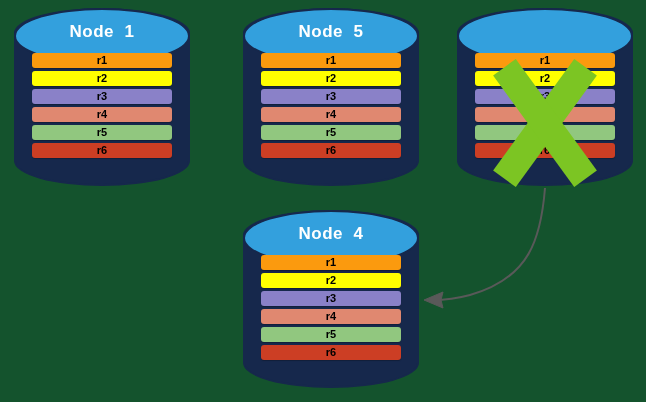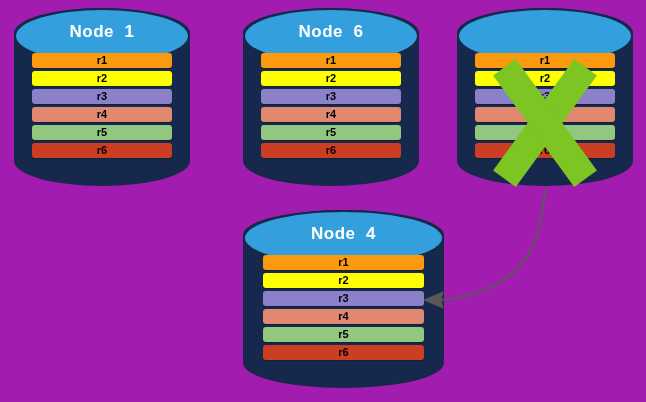--- a/index.html
+++ b/index.html
@@ -4,21 +4,21 @@
 <style>
   html, body {
     margin: 0;
     padding: 0;
     background: #ffffff;
   }
   #canvas {
     position: relative;
     width: 646px;
     height: 402px;
-    background: #a21caf;
+    background: #14532d;
     overflow: hidden;
     font-family: "Liberation Sans", sans-serif;
   }
 
   
   .node {
     position: absolute;
   }
   .node-body {
     position: absolute;
@@ -138,21 +138,21 @@
       </div>
       <div class="row" style="background:#cc3e24;">
         <span class="row-label">r6</span>
       </div>
     </div>
   </div>
 
   <div class="node" style="left:243px; top:8px; width:176px; height:178px;">
     <div class="node-body"></div>
     <div class="node-top"></div>
-    <div class="node-title">Node  6</div>
+    <div class="node-title">Node  5</div>
     <div class="rows">
       <div class="row" style="background:#fb9a0e;">
         <span class="row-label">r1</span>
       </div>
       <div class="row" style="background:#ffff00;">
         <span class="row-label">r2</span>
       </div>
       <div class="row" style="background:#8a81c8;">
         <span class="row-label">r3</span>
       </div>
@@ -191,21 +191,21 @@
         <span class="row-label">r6</span>
       </div>
     </div>
 
     <div class="cross" style="left:33px; top:40px; width:110px; height:150px;">
       <div class="cross-bar a"></div>
       <div class="cross-bar b"></div>
     </div>
   </div>
 
-  <div class="node" style="left:243px; top:210px; width:201px; height:178px;">
+  <div class="node" style="left:243px; top:210px; width:176px; height:178px;">
     <div class="node-body"></div>
     <div class="node-top"></div>
     <div class="node-title">Node  4</div>
     <div class="rows">
       <div class="row" style="background:#fb9a0e;">
         <span class="row-label">r1</span>
       </div>
       <div class="row" style="background:#ffff00;">
         <span class="row-label">r2</span>
       </div>

